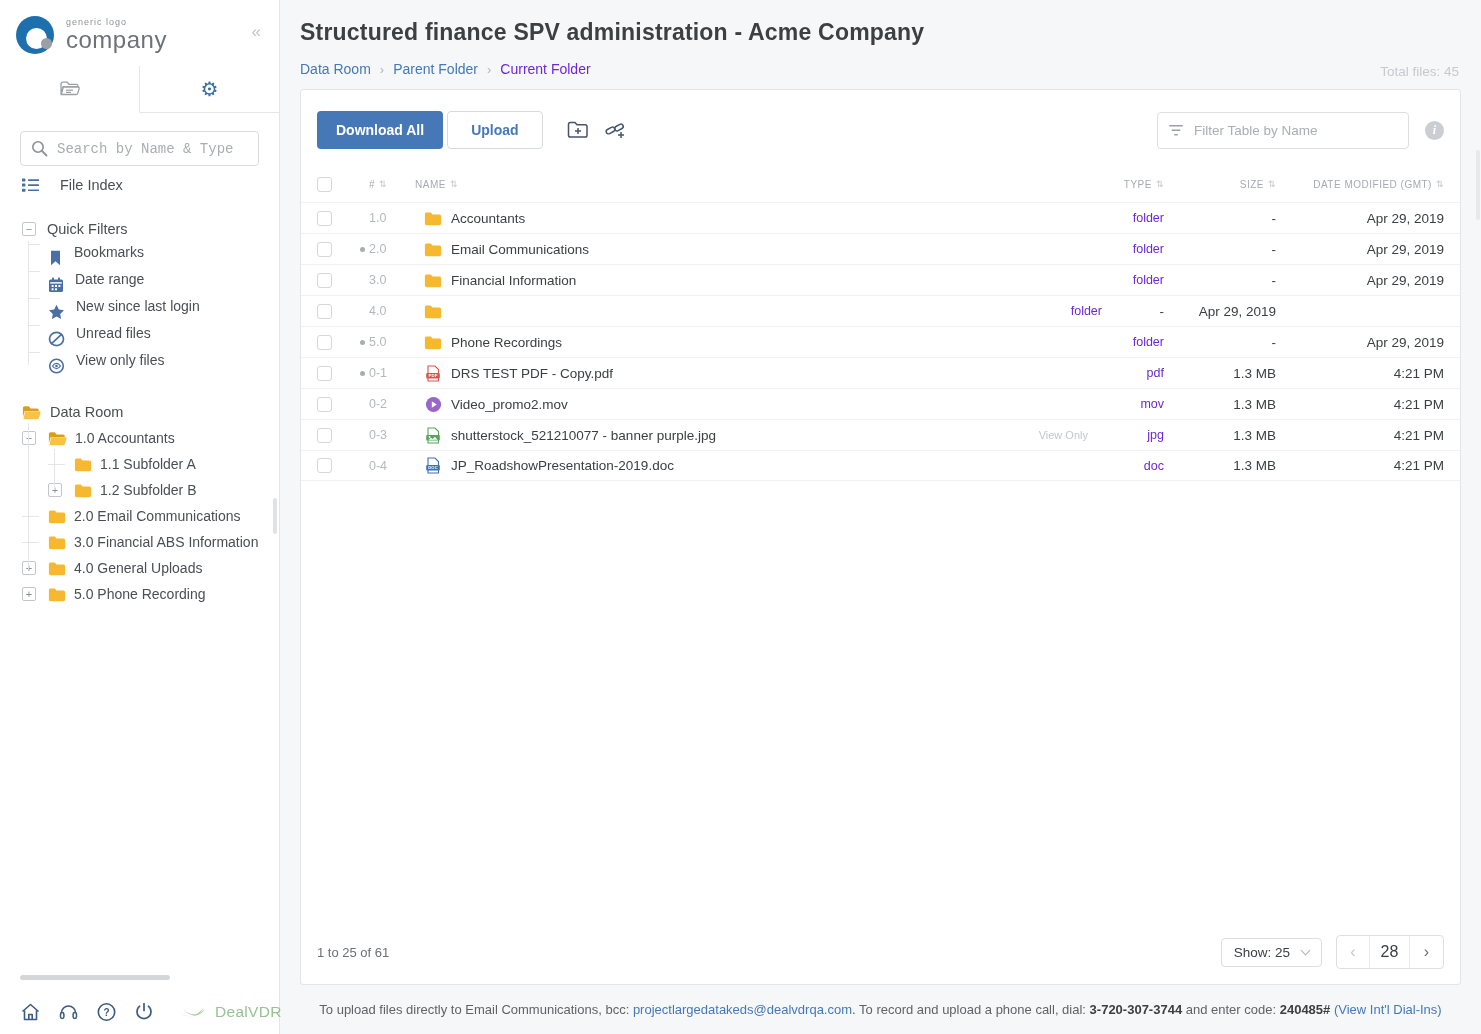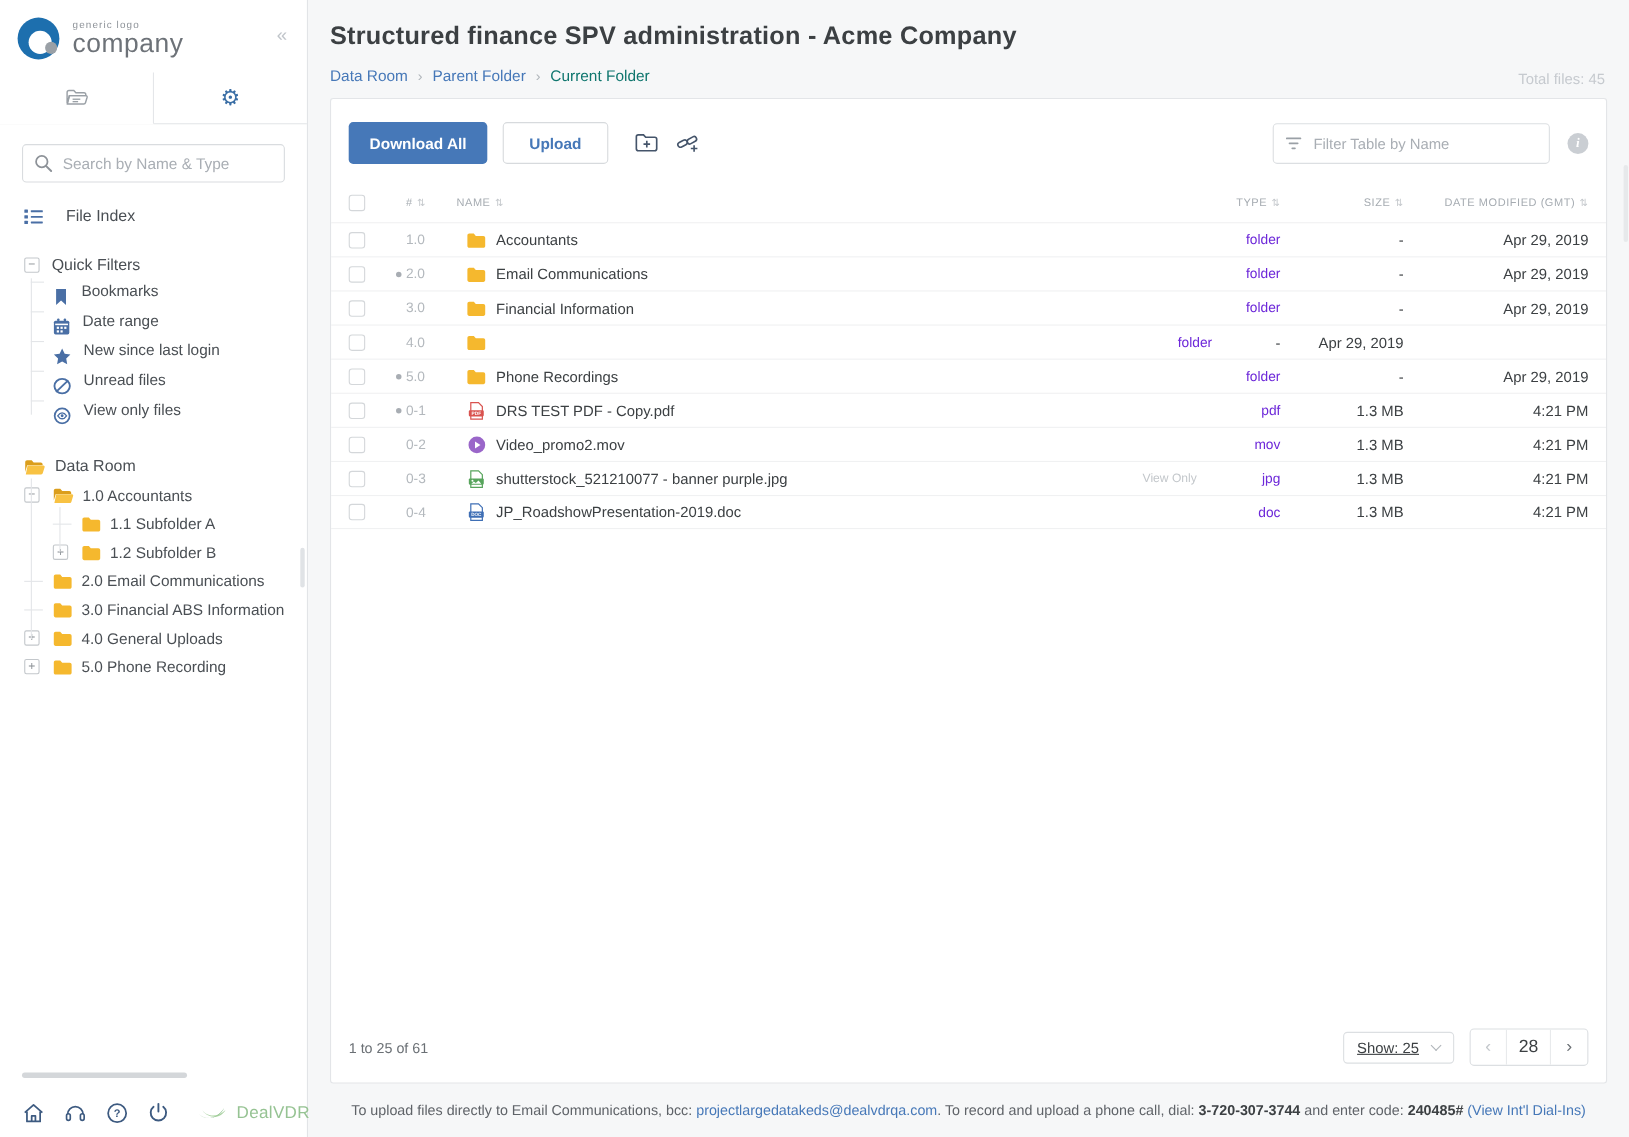--- a/index.html
+++ b/index.html
@@ -16,21 +16,21 @@
   .logo-text { margin-left:8px; line-height:1; }
   .logo-small { font-size:9px; color:#8d9298; letter-spacing:1px; display:block; margin-bottom:1px; }
   .logo-large { font-size:24px; color:#6d7278; letter-spacing:.5px; }
   .collapse-btn { position:absolute; right:18px; top:22px; font-size:17px; color:#c0c5ca; cursor:pointer; }
 
   .tabs { display:flex; height:47px; border-bottom:1px solid #e4e6e9; margin-top:4px; }
   .tab { flex:1; display:flex; align-items:center; justify-content:center; cursor:pointer; }
   .tab.active { border-right:1px solid #e4e6e9; margin-bottom:-1px; border-bottom:1px solid #fff; background:#fff; }
   .gear-glyph { font-size:20px; color:#3a6ea5; line-height:1; }
 
-  .search-wrap { margin:18px 20px 12px; position:relative; }
+  .search-wrap { margin:18px 20px 0; position:relative;font-family:Liberation Mono, monospace; }
   .search-wrap input { width:100%; height:35px; border:1px solid #d9dcdf; border-radius:4px; padding:0 10px 0 36px; font-size:14px; font-family:inherit; color:#4a4f54; outline:none; }
   .search-wrap input::placeholder { color:#a9aeb4; }
   .search-icn { position:absolute; left:11px; top:9px; }
 
   .file-index { padding:11px 22px; display:flex; align-items:center; gap:21px; font-size:14.5px; color:#4a4f54; cursor:pointer; }
 
   .qf-block { margin-top:10px; }
   .tree-head { padding:7px 22px; display:flex; align-items:center; gap:11px; font-size:14.5px; color:#4a4f54; cursor:pointer; }
   .toggle-box { width:14px; height:14px; border:1px solid #c3c7cb; border-radius:2px; background:#fff; color:#8a8f94; font-size:11px; line-height:12px; text-align:center; flex:none; cursor:pointer; }
   .qf-children { position:relative; margin-left:28px; }
@@ -58,27 +58,27 @@
   .brand-text { font-size:15.5px; color:#96c393; letter-spacing:.3px; }
   .vnub { position:absolute; right:2px; top:498px; width:4px; height:36px; background:#e0e3e6; border-radius:2px; cursor:pointer; }
 
   
   .main { flex:1; display:flex; flex-direction:column; position:relative; min-width:0; }
   .main-header { padding:19px 20px 0; }
   .page-title { font-size:23px; font-weight:700; color:#3c4043; letter-spacing:.2px; }
   .crumbs { margin-top:15px; font-size:14px; display:flex; align-items:center; gap:9px; }
   .crumb-link { color:#4678b8; cursor:pointer; text-decoration:none; }
   .crumb-sep { color:#b0b5ba; font-size:13px; }
-  .crumb-current { color:#0f766e; }
+  .crumb-current { color:#6d28d9; }
   .total-files { position:absolute; right:22px; top:64px; font-size:13.5px; color:#c6cacf; }
 
   .card { margin:12px 20px 0; background:#fff; border:1px solid #e3e5e8; border-radius:3px; flex:1; display:flex; flex-direction:column; min-height:0; }
   .toolbar { display:flex; align-items:center; padding:21px 16px 17px; }
   .btn-primary { background:#4678b8; color:#fff; border:none; border-radius:4px; font-size:14px; font-weight:700; font-family:inherit; padding:11px 19px; cursor:pointer; }
-  .btn-outline { background:#fff; color:#4678b8; border:1px solid #d7dadd; border-radius:4px; font-size:14px; font-weight:700; font-family:inherit; padding:10px 23px; margin-left:14px; cursor:pointer; }
+  .btn-outline { background:#fff; color:#4678b8; border:1px solid #d7dadd; border-radius:4px; font-size:14px; font-weight:700; font-family:inherit; padding:10px 23px; margin-left:4px; cursor:pointer; }
   .tool-icn { margin-left:24px; cursor:pointer; display:inline-flex; }
   .tool-icn + .tool-icn { margin-left:16px; }
   .toolbar .spacer { flex:1; }
   .filter-wrap { position:relative; width:252px; }
   .filter-wrap input { width:100%; height:37px; border:1px solid #dcdfe2; border-radius:4px; padding:0 10px 0 36px; font-size:13.5px; font-family:inherit; color:#4a4f54; outline:none; }
   .filter-wrap input::placeholder { color:#a9aeb4; }
   .filter-icn { position:absolute; left:12px; top:12px; }
   .info-badge { margin-left:16px; width:19px; height:19px; border-radius:50%; background:#caced3; color:#fff; font-size:12px; font-weight:700; display:flex; align-items:center; justify-content:center; cursor:pointer; font-family:"Liberation Serif", serif; font-style:italic; }
 
   .tgrid { display:grid; grid-template-columns:38px 14px 46px 36px 1fr 92px 62px 112px 168px; align-items:center; padding:0 16px; }
@@ -95,21 +95,21 @@
   .dot.show { visibility:visible; }
   .numc { font-size:12.5px; color:#b3b8bd; }
   .namec { color:#3c4043; white-space:nowrap; overflow:hidden; text-overflow:ellipsis; }
   .voc { text-align:right; font-size:11px; color:#c3c7cb; padding-right:14px; }
   .typec { text-align:right; font-size:12.5px; color:#6d28d9; }
   .sizec, .datec { text-align:right; color:#3c4043; }
 
   .card-footer { margin-top:auto; display:flex; align-items:center; padding:14px 16px 15px; }
   .range-text { font-size:13px; color:#6b7075; }
   .card-footer .spacer { flex:1; }
-  .show-box { height:29px; border:1px solid #dcdfe2; border-radius:4px; display:flex; align-items:center; gap:12px; padding:0 12px; font-size:13.5px; color:#3c4043; cursor:pointer; background:#fff;text-decoration:underline; }
+  .show-box { height:29px; border:1px solid #dcdfe2; border-radius:4px; display:flex; align-items:center; gap:12px; padding:0 12px; font-size:13.5px; color:#3c4043; cursor:pointer; background:#fff; }
   .chev-down { width:7px; height:7px; border-right:1.5px solid #b0b5ba; border-bottom:1.5px solid #b0b5ba; transform:rotate(45deg); margin-top:-4px; }
   .pager { display:flex; height:34px; border:1px solid #dcdfe2; border-radius:4px; overflow:hidden; margin-left:14px; background:#fff; }
   .pager > div { display:flex; align-items:center; justify-content:center; font-size:16px; }
   .pg-prev { width:33px; color:#c3c7cb; border-right:1px solid #e8eaec; cursor:pointer; }
   .pg-num { width:40px; color:#3c4043; font-size:14px; border-right:1px solid #e8eaec; }
   .pg-next { width:33px; color:#6b7075; cursor:pointer; }
 
   .page-footer { height:49px; display:flex; align-items:center; justify-content:center; font-size:13px; color:#5f6368; }
   .page-footer a { color:#4678b8; text-decoration:none; cursor:pointer; }
   .page-footer b { color:#3c4043; }

